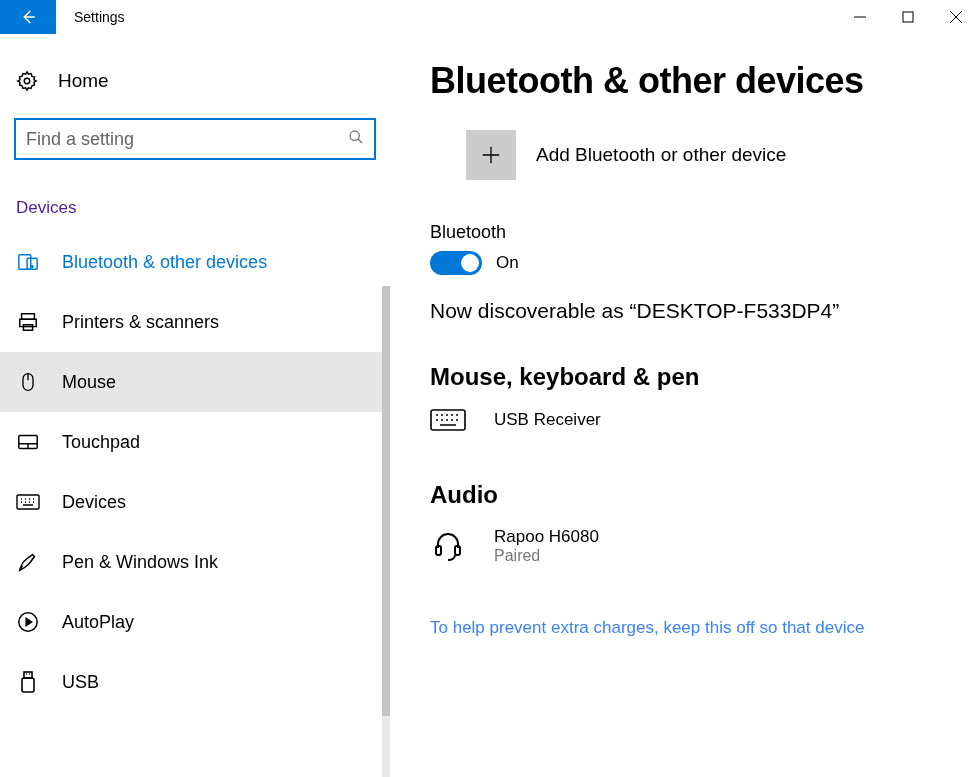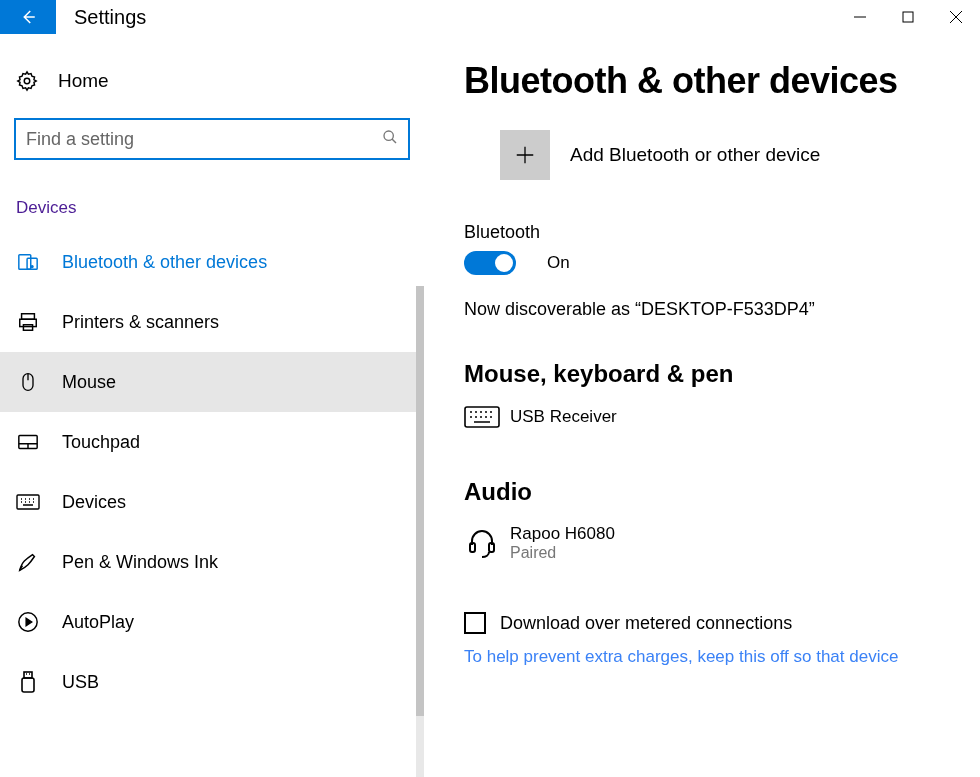--- a/index.html
+++ b/index.html
@@ -1,23 +1,23 @@
 <!DOCTYPE html>
 <html><head>
 <meta charset="utf-8">
 <style>
   * { box-sizing: border-box; margin: 0; padding: 0; }
   html, body { width: 980px; height: 777px; overflow: hidden; font-family: "Segoe UI", Arial, sans-serif; background: #fff; color: #000; }
   .titlebar { height: 34px; display: flex; align-items: stretch; }
   .back-btn { width: 56px; background: #0078d7; display: flex; align-items: center; justify-content: center; }
-  .title-text { flex: 0 0 auto; padding: 0 18px; display: flex; align-items: center; font-size: 20px; }
+  .title-text { flex: 0 0 auto; padding: 0 18px; display: flex; align-items: center; font-size: 14px; }
   .title-spacer { flex: 1; }
   .win-ctrl { width: 48px; display: flex; align-items: center; justify-content: center; }
   .body { display: flex; height: calc(100% - 34px); }
-  .sidebar { width: 424px; position: relative; padding-top: 28px; }
+  .sidebar { width: 390px; position: relative; padding-top: 28px; }
   .home-row { display: flex; align-items: center; gap: 20px; padding: 8px 16px; margin-bottom: 18px; cursor: default; }
   .home-row .icon { width: 22px; display:flex; justify-content:center; }
   .home-row .label { font-size: 19px; }
   .search-wrap { margin: 0 14px 38px 14px; }
   .search-box { width: 100%; height: 42px; border: 2px solid #0078d7; display: flex; align-items: center; padding: 0 10px; }
   .search-input { flex: 1; border: none; outline: none; font-size: 18px; color: #666; font-family: inherit; background: transparent; }
   .search-input::placeholder { color: #666; font-style: normal; }
   .search-icon { color: #666; }
   .section-header { font-size: 17px; color: #4c1d95; padding: 0 16px 14px 16px; }
   .nav-item { display: flex; align-items: center; gap: 22px; padding: 0 16px; height: 60px; cursor: default; }
@@ -26,27 +26,27 @@
   .nav-item.active .icon, .nav-item.active .label { color: #0078d7; }
   .nav-item .label { font-size: 18px; }
   .sidebar-scroll { position: absolute; right: 0; top: 252px; width: 8px; height: 500px; background: #e8e8e8; }
   .sidebar-thumb { width: 100%; height: 430px; background: #c4c4c4; }
   .content { flex: 1; padding: 26px 40px 0 40px; overflow: hidden; }
   .page-title { font-size: 36px; font-weight: 600; margin-bottom: 28px; letter-spacing: -0.5px; }
   .add-row { display: flex; align-items: center; gap: 20px; margin-bottom: 42px; cursor: default; padding-left: 36px; }
   .add-tile { width: 50px; height: 50px; background: #ccc; display: flex; align-items: center; justify-content: center; }
   .add-text { font-size: 19px; }
   .bt-label { font-size: 18px; margin-bottom: 8px; margin-top: 28px; }
-  .toggle-row { display: flex; align-items: center; gap: 31px; margin-bottom: 24px; }
+  .toggle-row { display: flex; align-items: center; gap: 14px; margin-bottom: 24px; }
   .toggle { width: 52px; height: 24px; border-radius: 12px; background: #0078d7; position: relative; }
   .toggle .knob { position: absolute; right: 3px; top: 3px; width: 18px; height: 18px; border-radius: 50%; background: #fff; }
   .toggle-state { font-size: 17px; }
-  .discoverable { font-size: 18px; margin-bottom: 40px; }
+  .discoverable { font-size: 21px; margin-bottom: 40px; }
   .subhead { font-size: 24px; font-weight: 600; margin-bottom: 18px; }
-  .device-row { display: flex; align-items: center; gap: 10px; margin-bottom: 50px; cursor: default; }
+  .device-row { display: flex; align-items: center; gap: 28px; margin-bottom: 50px; cursor: default; }
   .device-row .dicon { width: 36px; display: flex; justify-content: center; }
   .device-row .dtext .dname { font-size: 17px; }
   .device-row .dtext .dstatus { font-size: 16px; color: #777; }
   .check-row { display: flex; align-items: center; gap: 14px; margin-bottom: 10px; }
   .checkbox { width: 22px; height: 22px; border: 2px solid #000; }
   .check-label { font-size: 18px; }
   .helptext { font-size: 17px; color: #3b82f6; line-height: 1.5; }
 </style>
 </head>
 <body>
@@ -233,19 +233,15 @@
             <rect x="23" y="16" width="5" height="9" rx="2"></rect>
             <path d="M23 25c0 3-3 5-7 5"></path>
           </svg>
       </div>
       <div class="dtext">
         <div class="dname">Rapoo H6080</div>
         <div class="dstatus">Paired</div>
       </div>
     </div>
 
-    <div class="check-row">
-      <div class="checkbox"></div>
-      <div class="check-label">Download over metered connections</div>
-    </div>
     <div class="helptext">To help prevent extra charges, keep this off so that device</div>
   </div>
 </div>
 
 </body></html>

